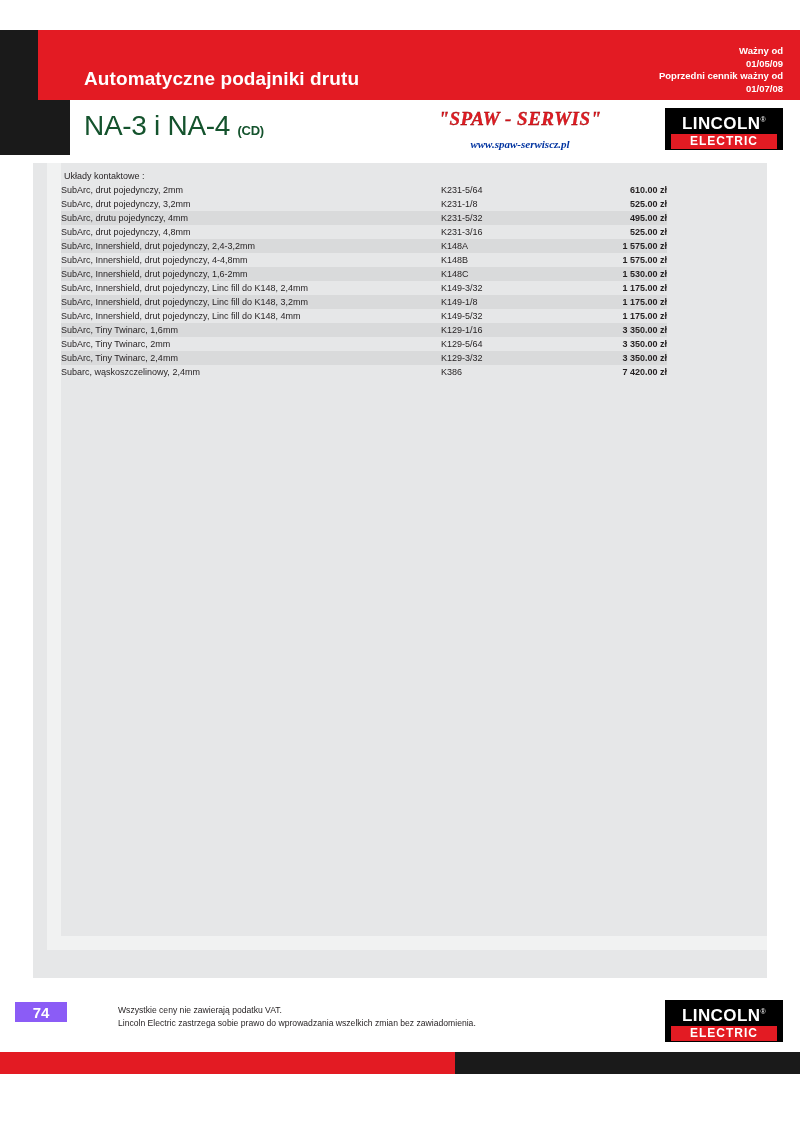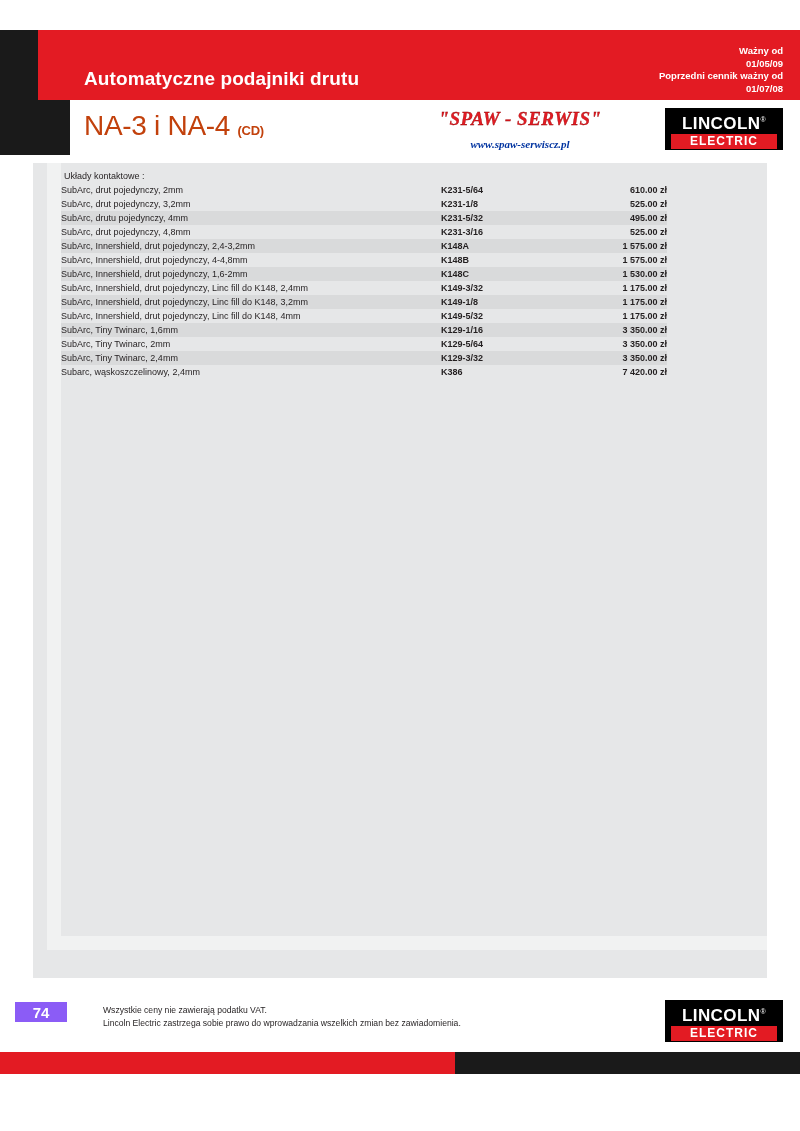--- a/index.html
+++ b/index.html
@@ -57,21 +57,21 @@
   .subhead-left-dark {
     position: absolute;
     left: 0; top: 100px;
     width: 70px; height: 55px;
     background: #1a1a1a;
   }
   .model-name {
     position: absolute;
     left: 84px; top: 110px;
     font-size: 28px;
-    color: #c2410c;
+    color: #14532d;
     font-weight: normal;
     letter-spacing: -0.3px;
   }
   .model-name .cd {
     font-size: 13px;
     font-weight: bold;
     vertical-align: baseline;
   }
 
   
@@ -176,39 +176,39 @@
     vertical-align: middle;
     white-space: nowrap;
   }
   table.price tr.section td {
     font-weight: normal;
     font-size: 9px;
     padding-left: 3px;
     height: 15px;
   }
   td.c-desc { padding-left: 12px; width: 380px; }
-  td.c-code { width: 130px; font-weight: bold; }
+  td.c-code { width: 130px; font-weight: normal; }
   td.c-price { text-align: right; padding-right: 8px; font-weight: bold; width: 96px; }
   tr.alt td { background: #d9dadb; }
   tr.plain td { background: transparent; }
   .page-num-box {
     position: absolute;
     left: 15px; top: 1002px;
     width: 52px; height: 20px;
     background: #8b5cf6;
     color: #ffffff;
     font-size: 15px;
     font-weight: bold;
     display: flex;
     align-items: center;
     justify-content: center;
   }
   .footer-note {
     position: absolute;
-    left: 103px; top: 1004px;
+    left: 118px; top: 1004px;
     font-size: 8.6px;
     color: #231f20;
     line-height: 13px;
   }
   .lincoln-bottom {
     position: absolute;
     right: 17px; top: 1000px;
     width: 118px; height: 42px;
     background: #000000;
     color: #ffffff;

